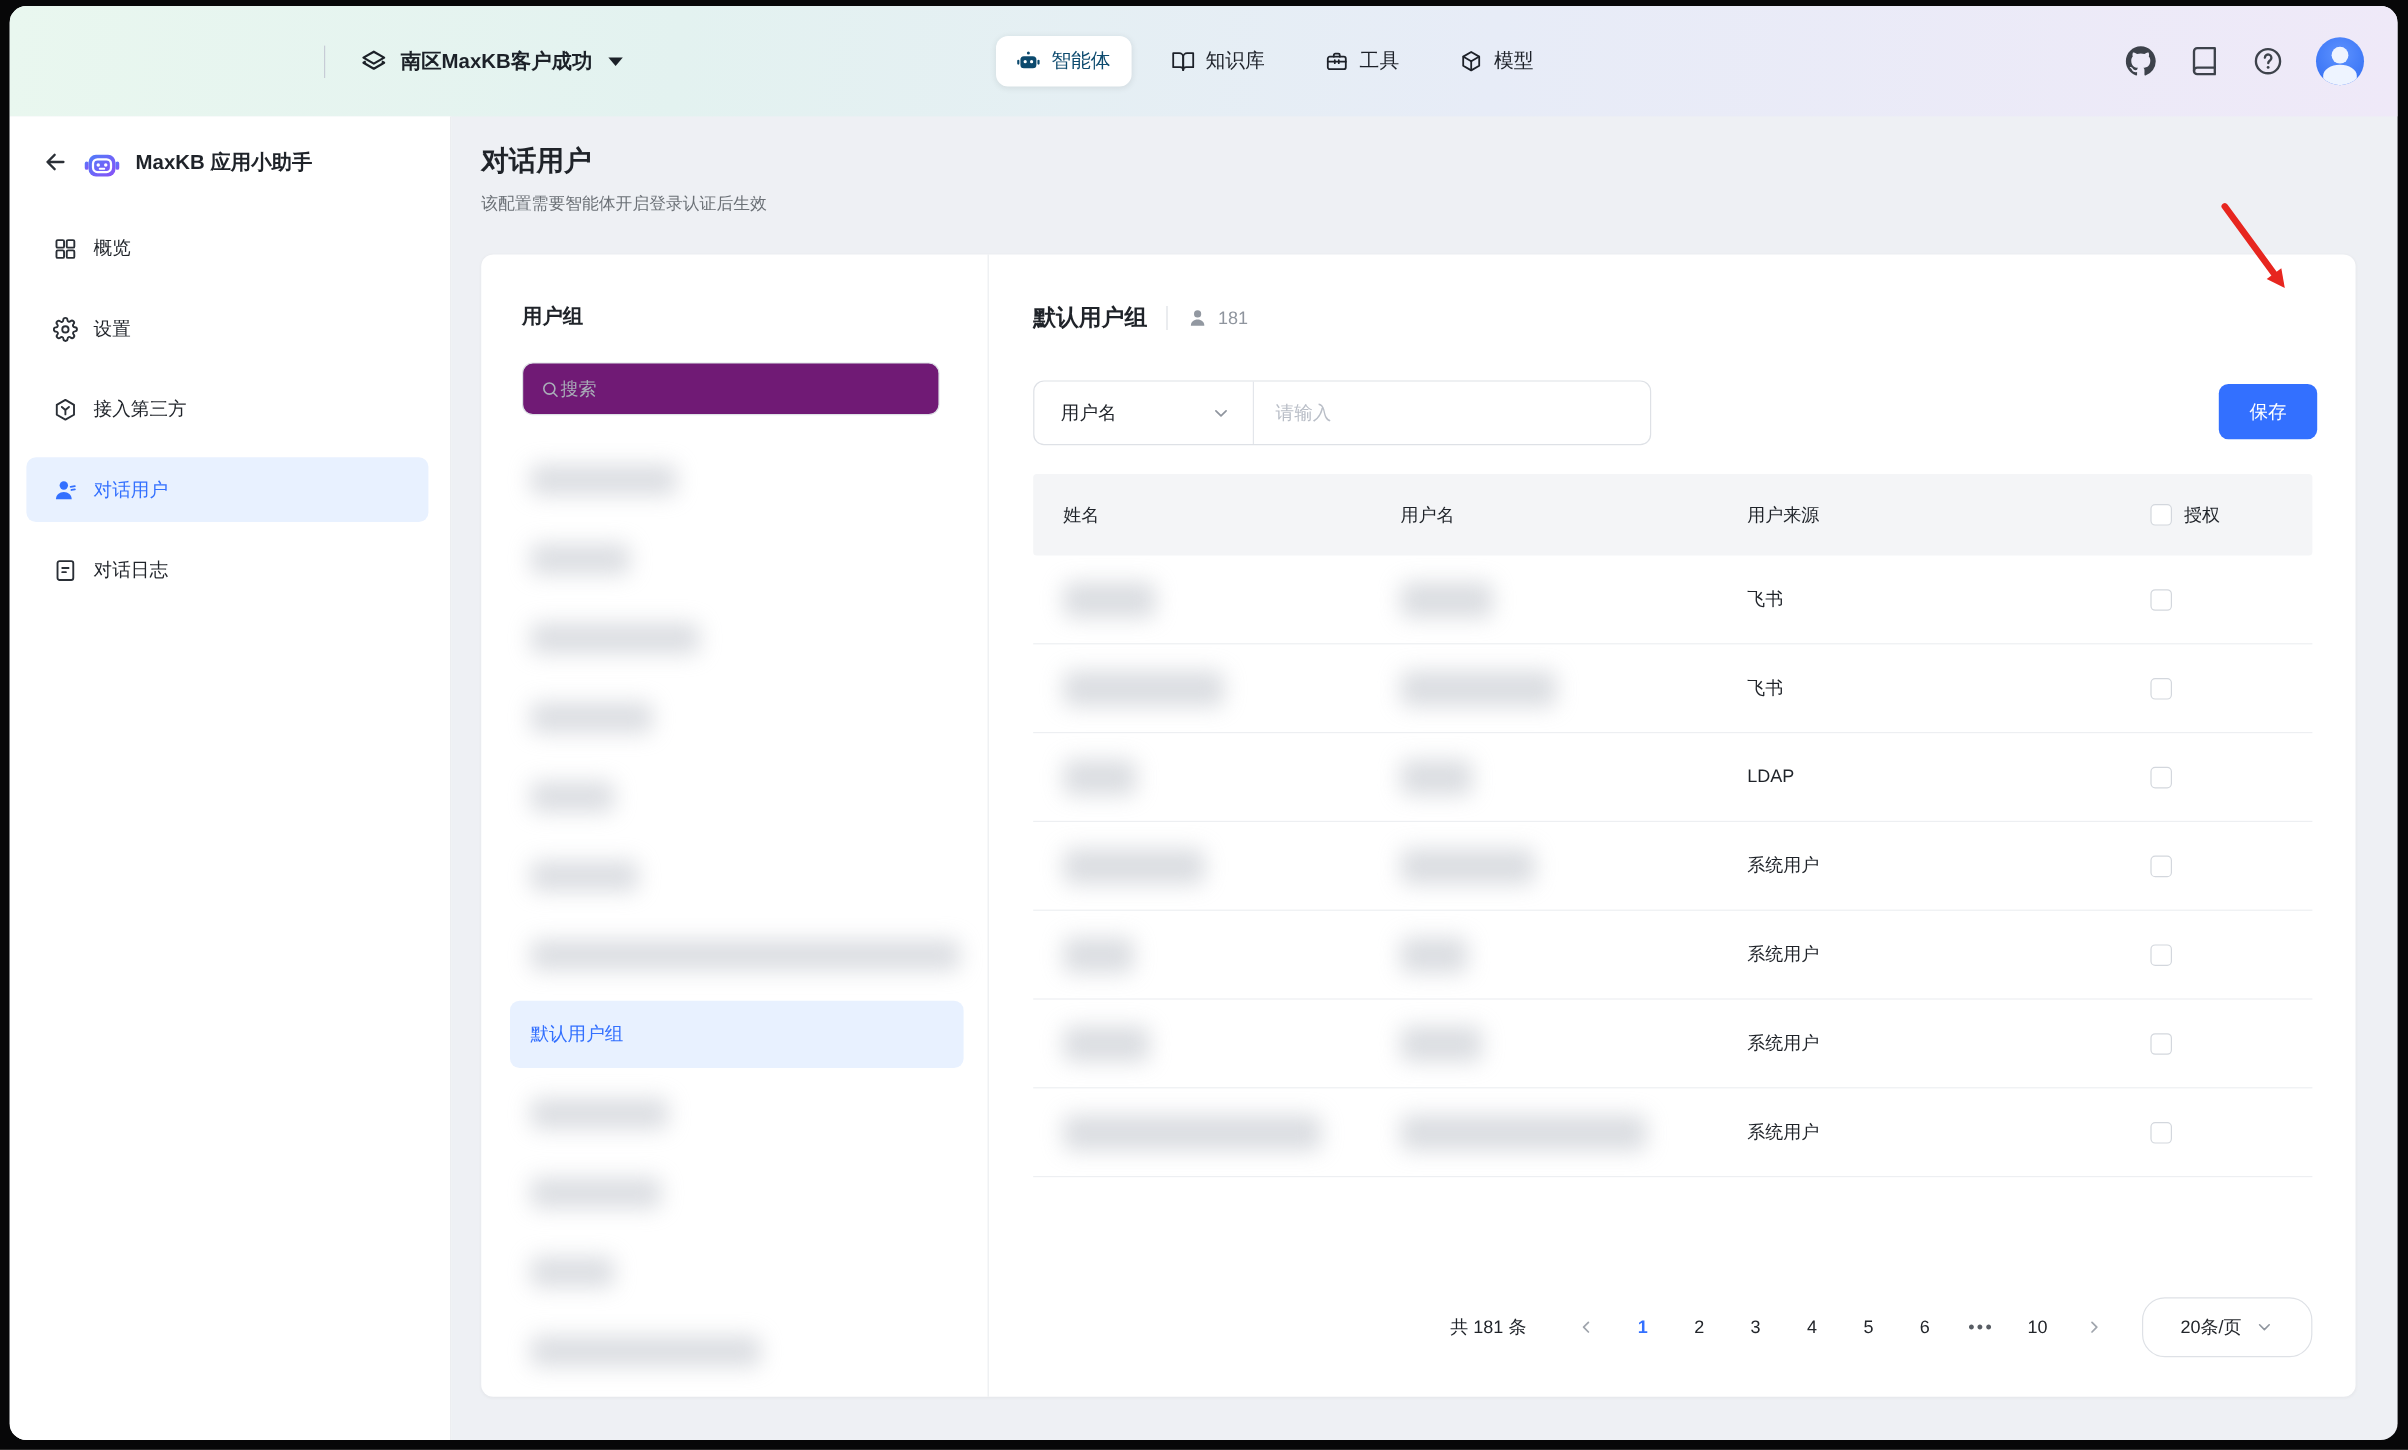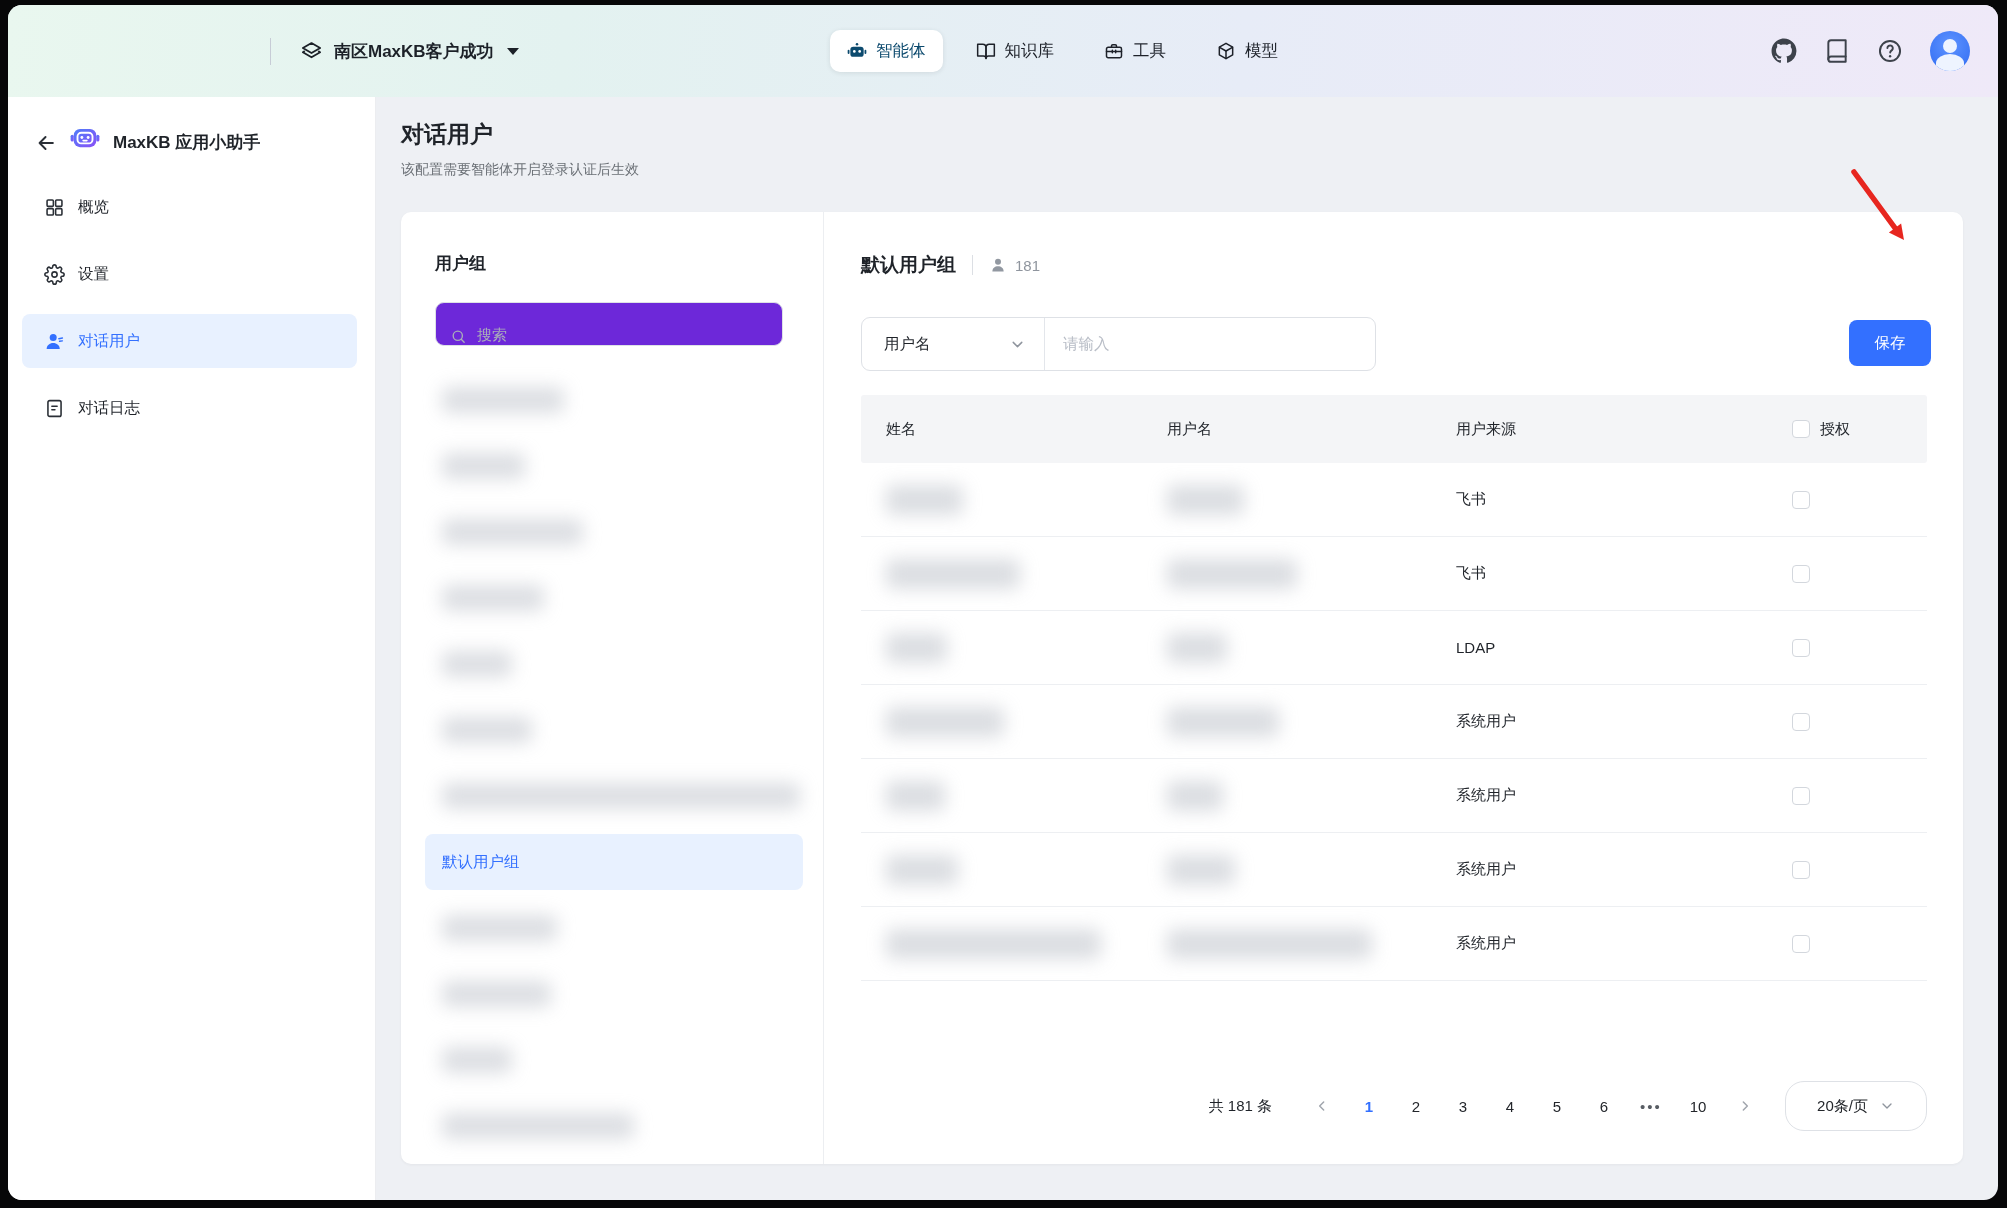--- a/index.html
+++ b/index.html
@@ -31,42 +31,42 @@
 
   .top-icons{position:absolute;right:28px;top:0;height:92px;display:flex;align-items:center;gap:27px;}
   .icon-btn{width:26px;height:26px;color:#3d424b;cursor:pointer;}
   .avatar{width:40px;height:40px;border-radius:50%;cursor:pointer;
     background:radial-gradient(circle at 50% 35%,#5e93ff,#2f6bf2);position:relative;overflow:hidden;}
   .avatar .head{position:absolute;left:13px;top:8px;width:14px;height:14px;border-radius:50%;background:#eef4ff;}
   .avatar .body{position:absolute;left:6px;top:23px;width:28px;height:18px;border-radius:50% 50% 0 0;background:#eef4ff;}
 
   
   .sidebar{position:absolute;left:0;top:92px;width:368px;bottom:0;background:#ffffff;border-right:1px solid #ecedf0;}
-  .side-app{display:flex;align-items:flex-end;gap:13px;padding:27px 20px 20px 27px;}
+  .side-app{display:flex;align-items:flex-start;gap:13px;padding:27px 20px 20px 27px;}
   .side-app .back{width:22px;height:22px;color:#2a2f36;cursor:pointer;flex:none;}
   .side-app .mini-robot{width:30px;height:30px;flex:none;}
   .side-app .app-title{font-size:17px;font-weight:600;color:#1f2329;}
   .menu{padding:6px 18px 0 14px;}
   .menu-item{display:flex;align-items:center;gap:13px;height:54px;border-radius:8px;
     padding-left:22px;font-size:15.5px;color:#1f2329;margin-bottom:13px;cursor:pointer;}
   .menu-item .icon{width:21px;height:21px;color:#2a2f36;}
   .menu-item.active{background:#e8f1ff;color:#3370ff;}
   .menu-item.active .icon{color:#3370ff;}
 
   
   .content{position:absolute;left:368px;top:92px;right:0;bottom:0;}
   .page-title{position:absolute;left:25px;top:22px;font-size:23px;font-weight:700;color:#1f2329;}
   .page-sub{position:absolute;left:25px;top:64px;font-size:14px;color:#6b7076;}
   .card{position:absolute;left:25px;top:115px;width:1562px;height:952px;background:#fff;
     border-radius:10px;box-shadow:0 1px 3px rgba(31,35,41,.05);}
 
   
   .gp-title{position:absolute;left:34px;top:40px;font-size:17px;font-weight:700;color:#1f2329;}
   .gp-search{position:absolute;left:34px;top:90px;width:348px;height:44px;border:1.5px solid #dee1e6;
-    border-radius:9px;display:flex;align-items:flex-end;gap:10px;padding:0 14px;background:#6d28d9;cursor:text;}
+    border-radius:9px;display:flex;align-items:center;padding:0 14px;background:#701a75;cursor:text;}
   .gp-search .icon{width:17px;height:17px;color:#a9aeb8;flex:none;}
   .gp-search .ph{font-size:15px;color:#a9aeb8;}
   .group-list{position:absolute;left:24px;top:160px;width:378px;}
   .group-item{height:56px;border-radius:8px;margin-bottom:10px;display:flex;align-items:center;
     padding-left:17px;cursor:pointer;}
   .group-item.selected{background:#e8f1ff;color:#3370ff;font-size:15.5px;}
   .blur-blob{height:26px;border-radius:6px;background:#bfc3cb;opacity:.55;filter:blur(9px);}
   .v-divider{position:absolute;left:422px;top:0;bottom:0;width:1px;background:#eceef1;}
 
   
@@ -245,20 +245,29 @@
         </div>
         <div class="menu-item">
           <span class="icon">
             <svg viewBox="0 0 24 24" fill="none" stroke="currentColor" stroke-width="1.8" stroke-linecap="round" stroke-linejoin="round" style="width:100%;height:100%;display:block">
               <circle cx="12" cy="12" r="3"></circle>
               <path d="M19.4 15a1.65 1.65 0 00.33 1.82l.06.06a2 2 0 01-2.83 2.83l-.06-.06a1.65 1.65 0 00-1.82-.33 1.65 1.65 0 00-1 1.51V21a2 2 0 01-4 0v-.09a1.65 1.65 0 00-1-1.51 1.65 1.65 0 00-1.82.33l-.06.06a2 2 0 01-2.83-2.83l.06-.06a1.65 1.65 0 00.33-1.82 1.65 1.65 0 00-1.51-1H3a2 2 0 010-4h.09a1.65 1.65 0 001.51-1 1.65 1.65 0 00-.33-1.82l-.06-.06a2 2 0 012.83-2.83l.06.06a1.65 1.65 0 001.82.33h.01a1.65 1.65 0 001-1.51V3a2 2 0 014 0v.09a1.65 1.65 0 001 1.51h.01a1.65 1.65 0 001.82-.33l.06-.06a2 2 0 012.83 2.83l-.06.06a1.65 1.65 0 00-.33 1.82v.01a1.65 1.65 0 001.51 1H21a2 2 0 010 4h-.09a1.65 1.65 0 00-1.51 1z"></path>
             </svg>
           </span>
           <span>设置</span>
         </div>
+        <div class="menu-item">
+          <span class="icon">
+            <svg viewBox="0 0 24 24" fill="none" stroke="currentColor" stroke-width="1.8" stroke-linecap="round" stroke-linejoin="round" style="width:100%;height:100%;display:block">
+              <path d="M12 2.6l8.2 4.7v9.4L12 21.4l-8.2-4.7V7.3z"></path>
+              <path d="M12 12.2V16.4M12 12.2L8.6 9.3M12 12.2l3.4-2.9"></path>
+            </svg>
+          </span>
+          <span>接入第三方</span>
+        </div>
         <div class="menu-item active">
           <span class="icon">
             <svg viewBox="0 0 24 24" fill="currentColor" style="width:100%;height:100%;display:block">
               <circle cx="10.5" cy="7.5" r="4"></circle>
               <path d="M3 20.5c0-4.1 3.4-6.9 7.5-6.9s7.5 2.8 7.5 6.9z"></path>
               <path d="M17 8.8l4-.7M17.8 11.8l3.2-.5" stroke="currentColor" stroke-width="1.7" stroke-linecap="round" fill="none"></path>
             </svg>
           </span>
           <span>对话用户</span>
         </div>

